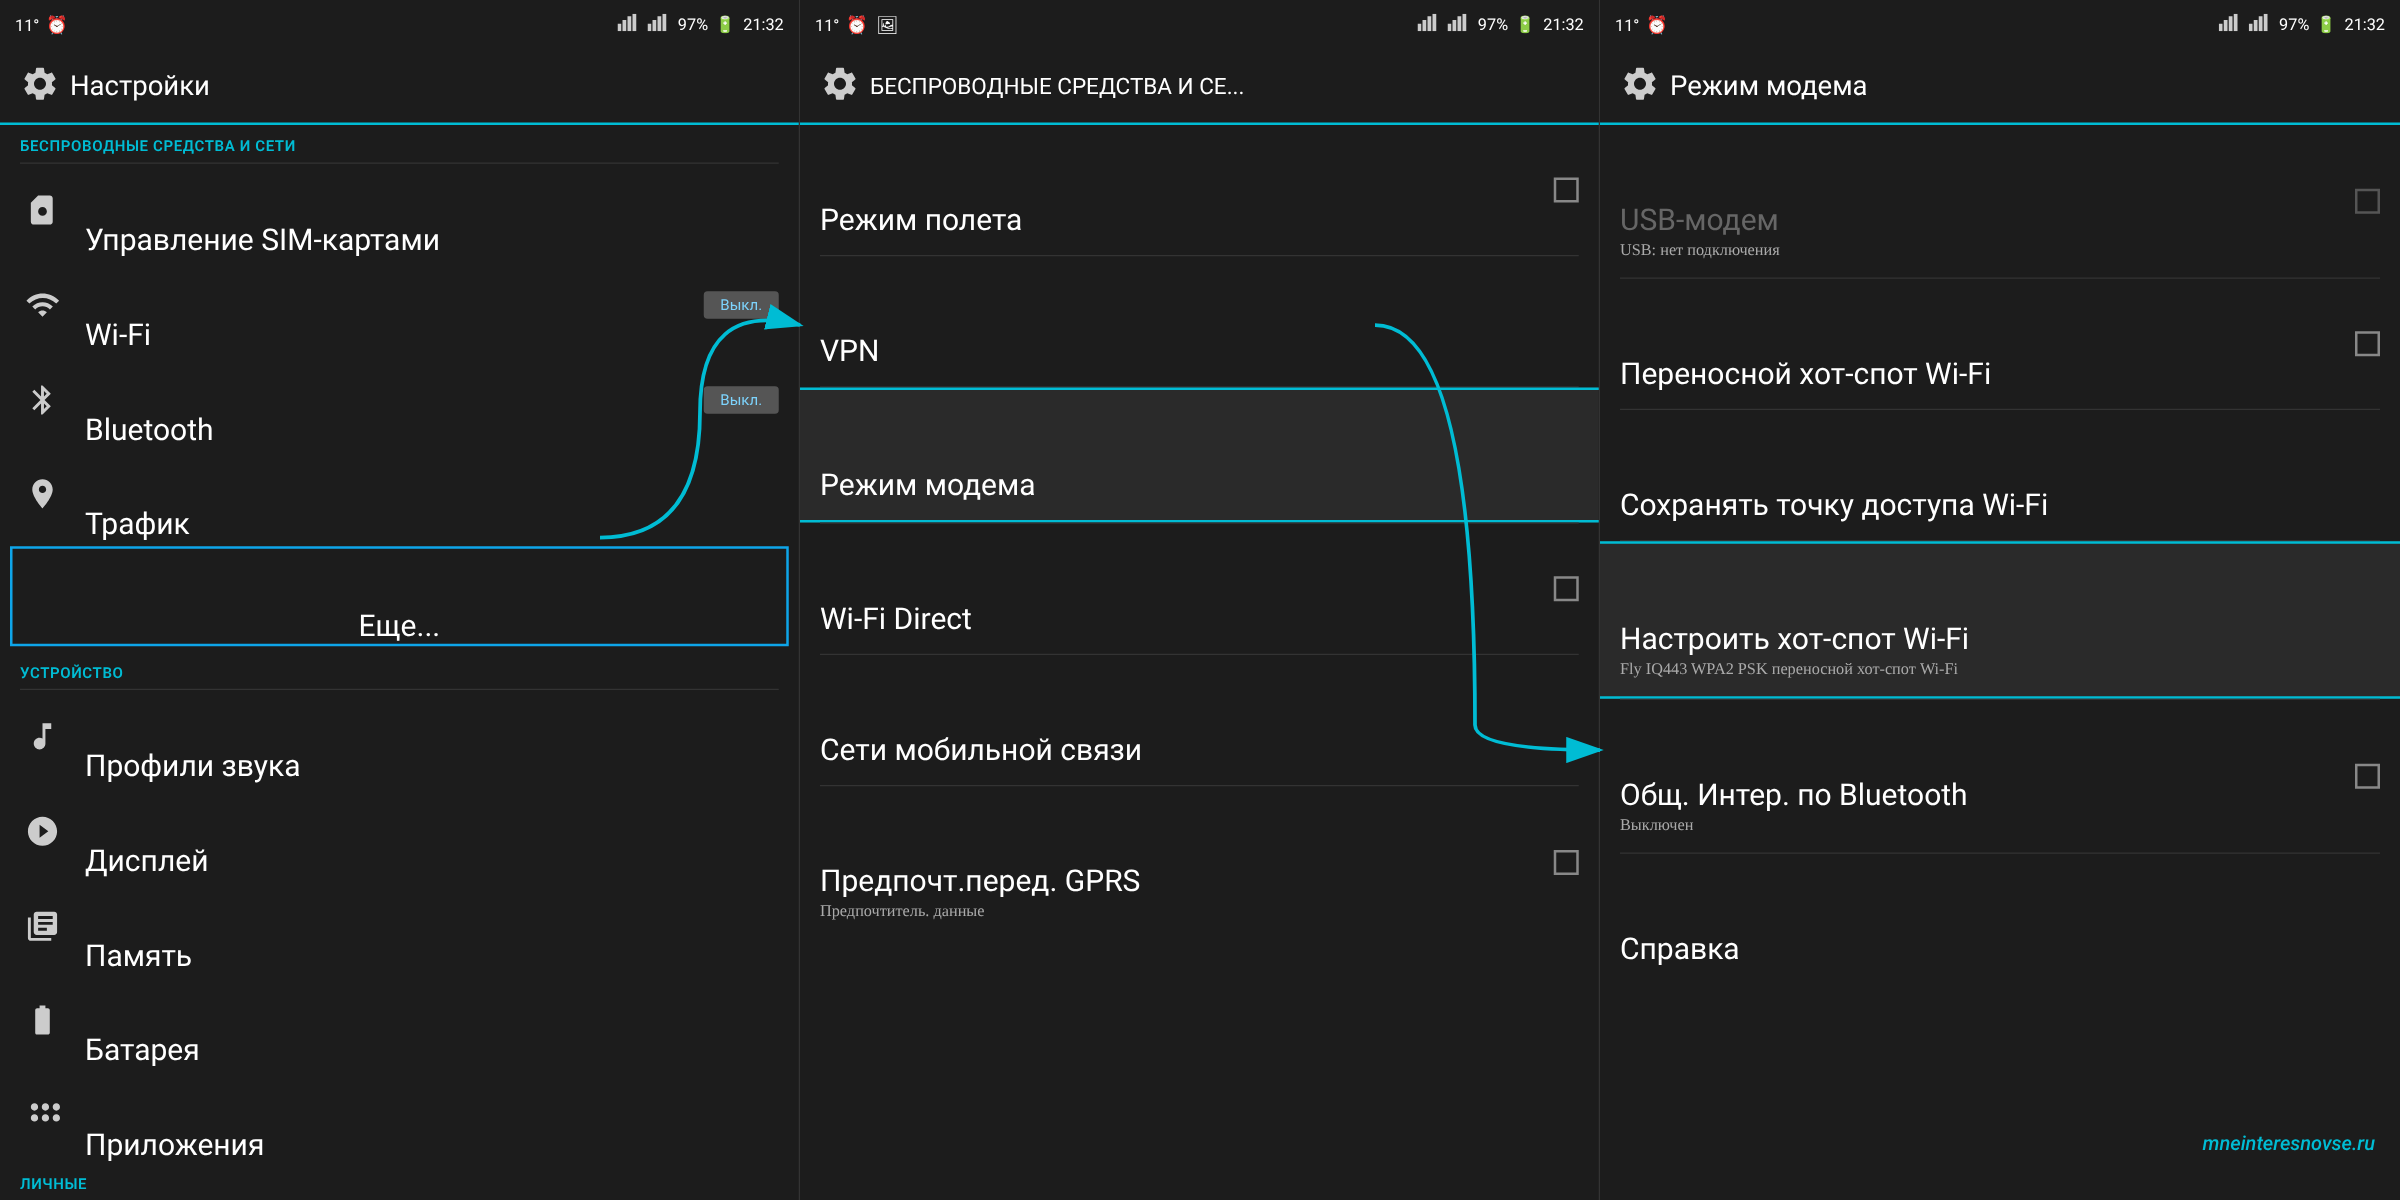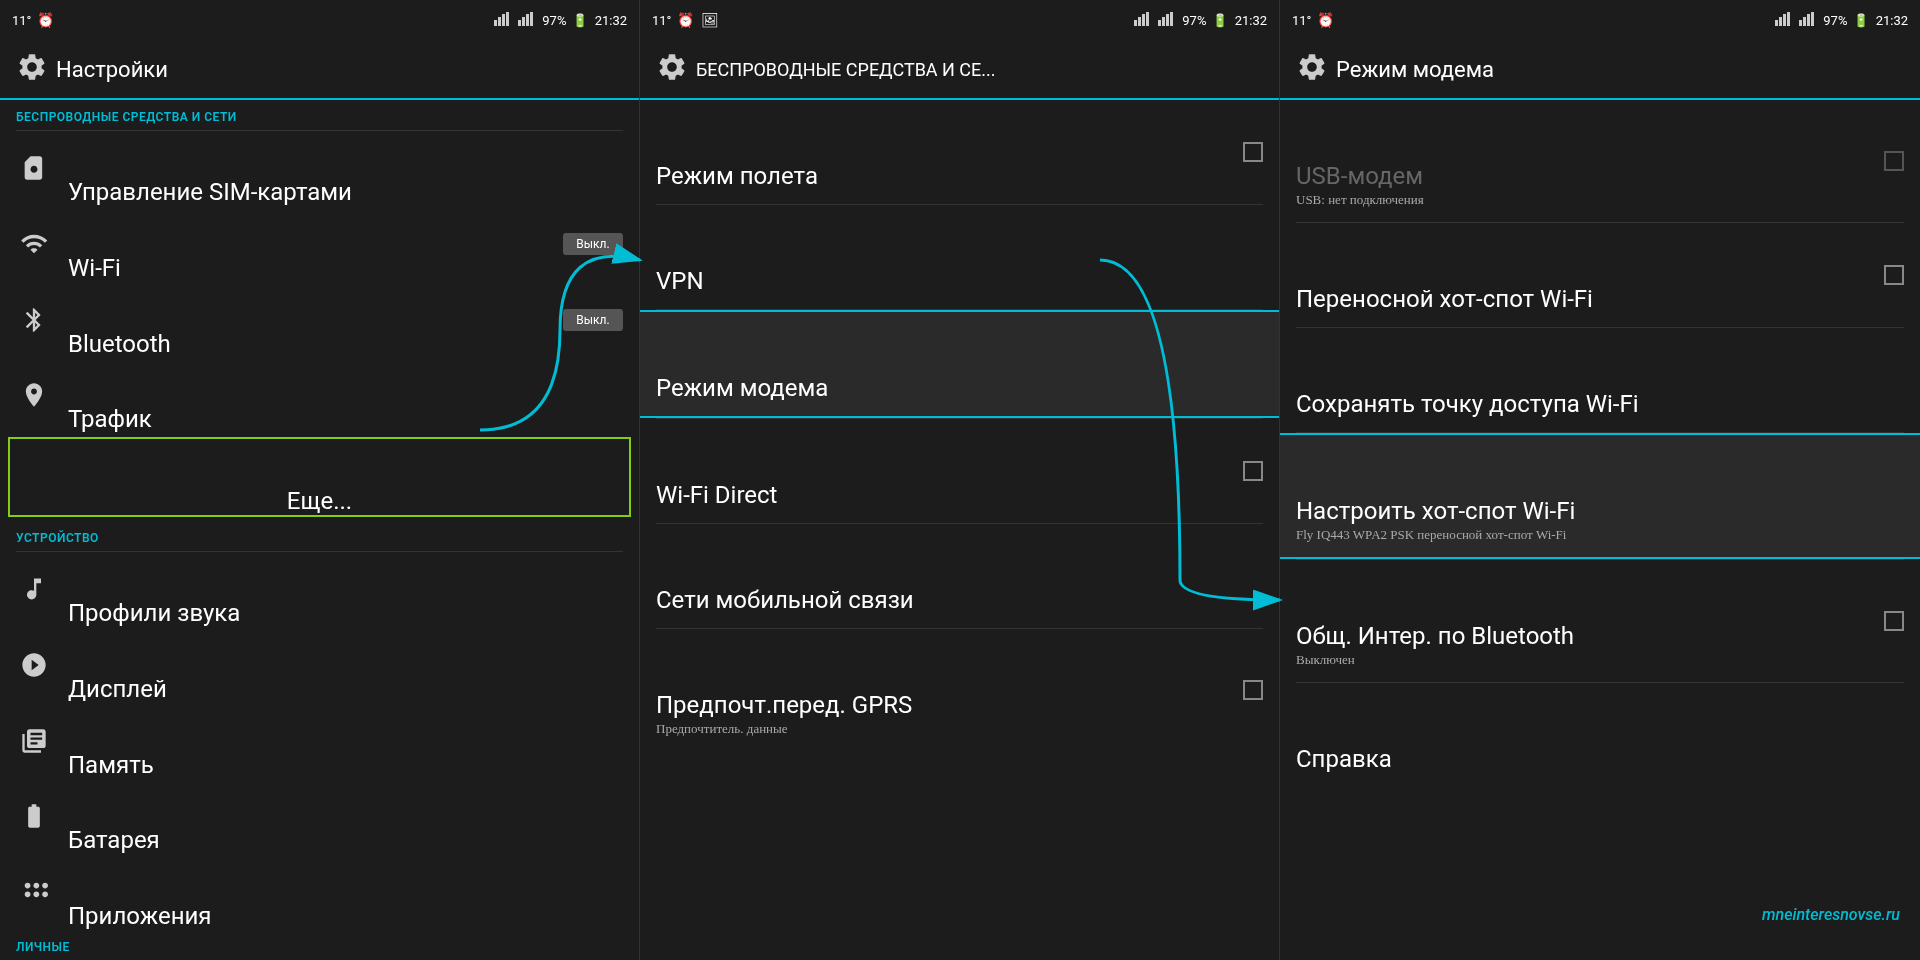--- a/index.html
+++ b/index.html
@@ -100,32 +100,32 @@
       flex-shrink: 0;
     }
     .menu-item-text {
       color: #fff;
       font-size: 24px;
       flex: 1;
       margin-top: 48px;
     }
     .menu-item-toggle {
       background: #555;
-      color: #ffffff;
+      color: #7dd3fc;
       font-size: 12px;
       padding: 4px 10px;
       border-radius: 3px;
       min-width: 60px;
       text-align: center;
     }
 
     
     .menu-item-highlighted {
       background: #1c1c1c;
-      border: 2px solid #84cc16;
+      border: 2px solid #0ea5e9;
       margin: 4px 0;
     }
 
     
     .menu-item-selected {
       background: #2a2a2a;
       border: 2px solid #00bcd4;
     }
 
     

